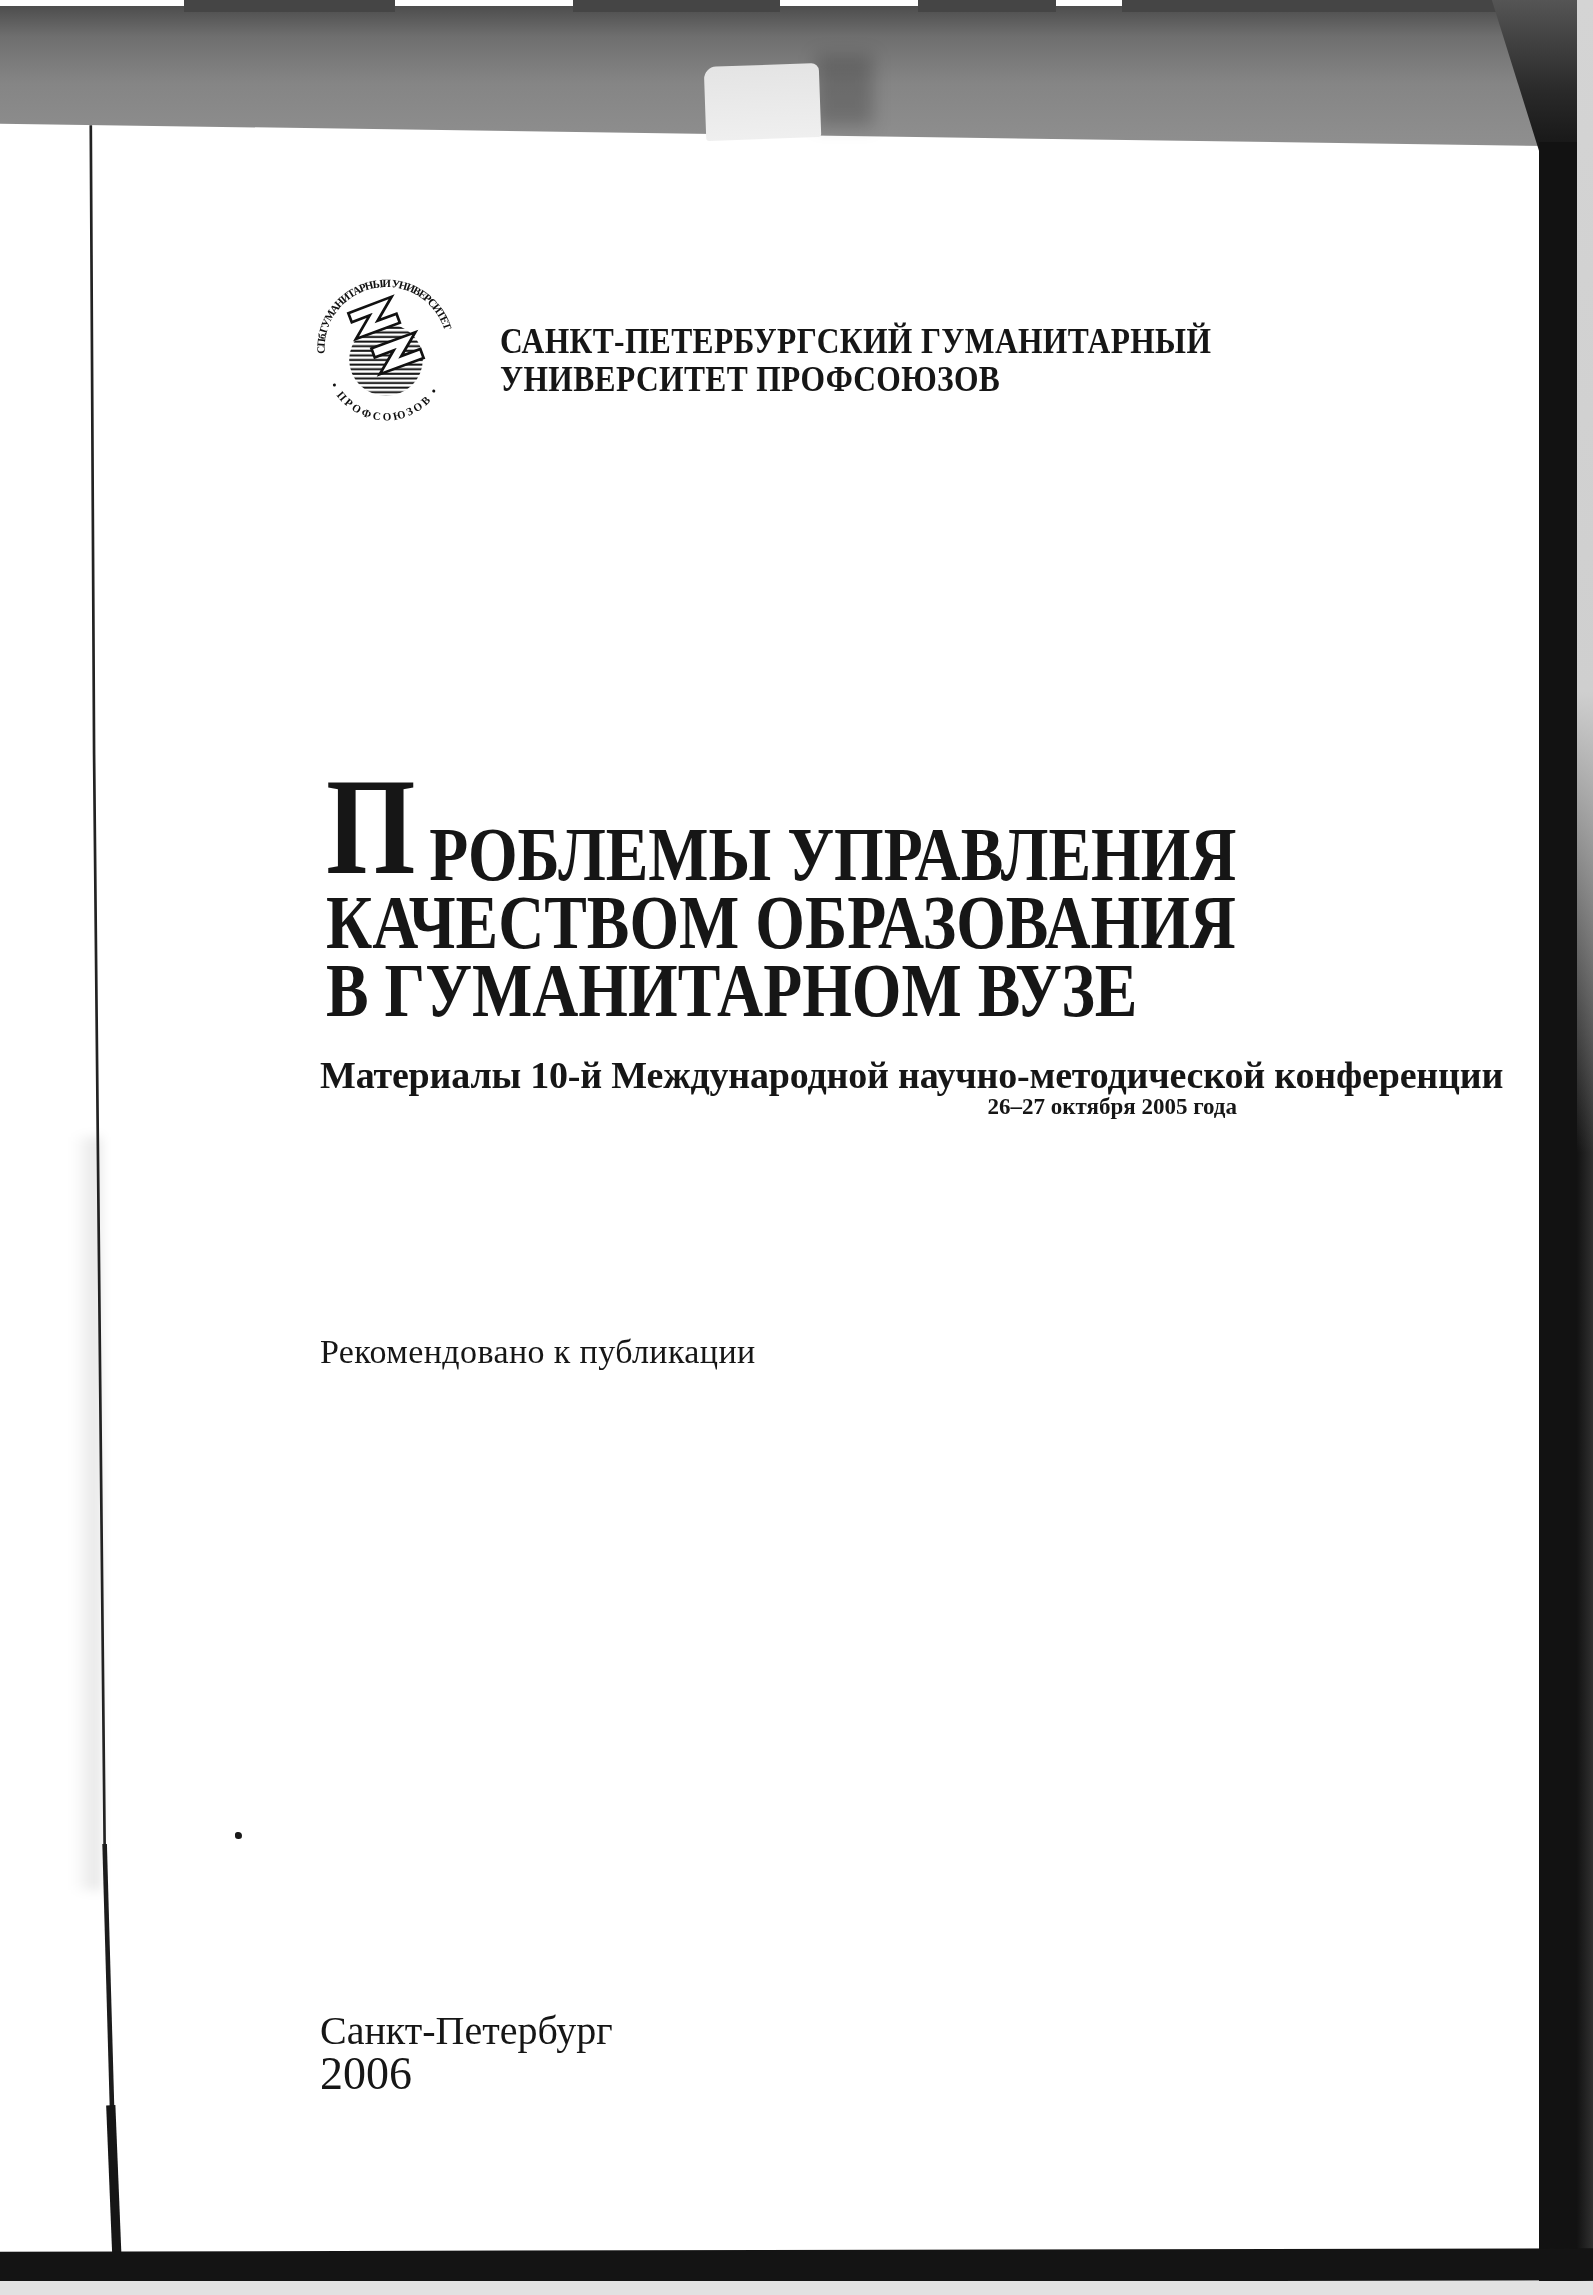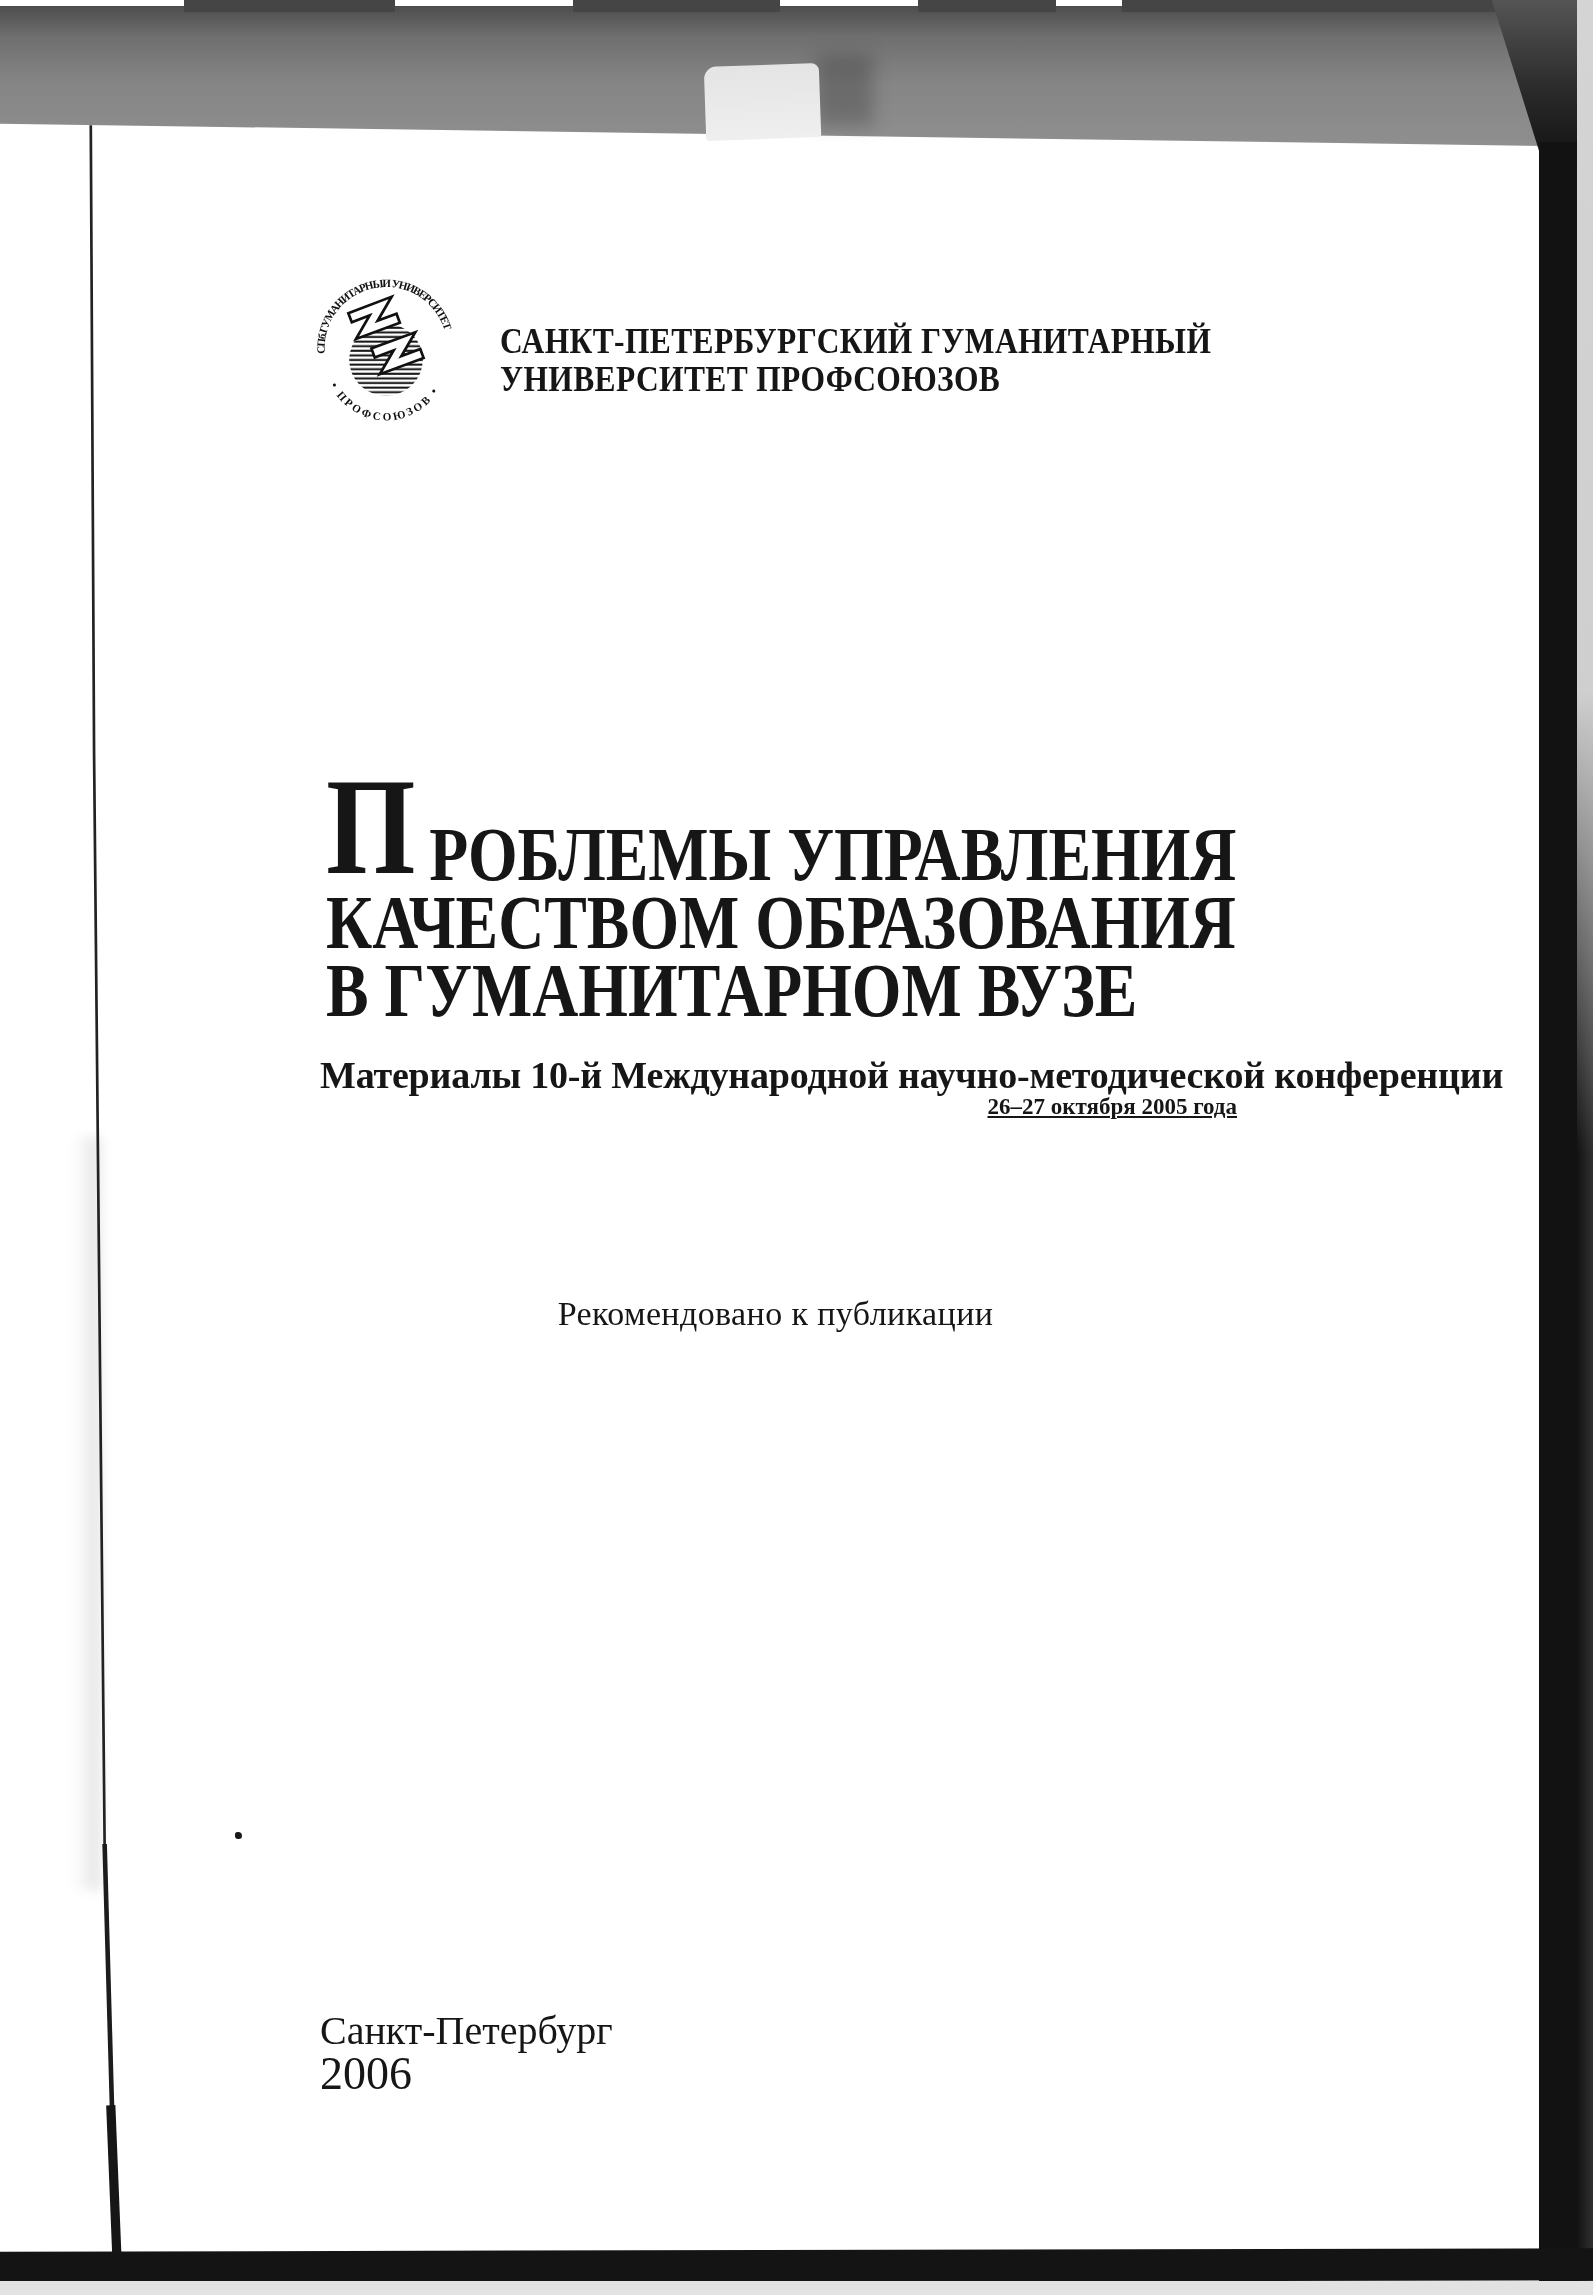--- a/index.html
+++ b/index.html
@@ -64,22 +64,22 @@
     left:500px;top:323px;font-size:35px;font-weight:bold;line-height:38px;
     letter-spacing:0.4px;white-space:nowrap;
     transform:scaleX(0.90);transform-origin:left top;
   }
   .title-wrap{left:326px;top:0;width:1153px;height:2295px;transform:scaleX(0.84);transform-origin:left top;font-weight:bold;}
   .title-drop{left:0;top:759px;font-size:137px;line-height:1;letter-spacing:0;}
   .title-l1{left:123px;top:816px;font-size:76px;line-height:1;white-space:nowrap;}
   .title-l2{left:0;top:884px;font-size:76px;line-height:1;white-space:nowrap;}
   .title-l3{left:0;top:952px;font-size:76px;line-height:1;white-space:nowrap;}
   .subtitle{left:320px;top:1053px;width:961px;font-size:38px;font-weight:bold;white-space:nowrap;letter-spacing:-0.2px;}
-  .conf-dates{left:320px;top:1094px;width:917px;font-size:23px;font-weight:bold;text-align:right;text-decoration:underline;}
-  .recommend{left:320px;top:1295px;width:911px;font-size:34px;line-height:37px;text-align:center;letter-spacing:0.4px;}
+  .conf-dates{left:320px;top:1094px;width:917px;font-size:23px;font-weight:bold;text-align:right;}
+  .recommend{left:320px;top:1333px;width:911px;font-size:34px;line-height:37px;letter-spacing:0.4px;}
   .recommend .l2{word-spacing:7.7px;}
   .imprint{left:320px;top:2009px;width:907px;font-size:40px;line-height:43px;}
   .imprint .year{font-size:46px;}
   .ink-dot{left:235px;top:1832px;width:7px;height:7px;background:#1a1a1a;border-radius:40% 60% 50% 50%;}
 </style>
 </head>
 <body>
 
 <div class="abs top-band"></div>
 <div class="abs edge-mark" style="left:184px;width:211px;"></div>

